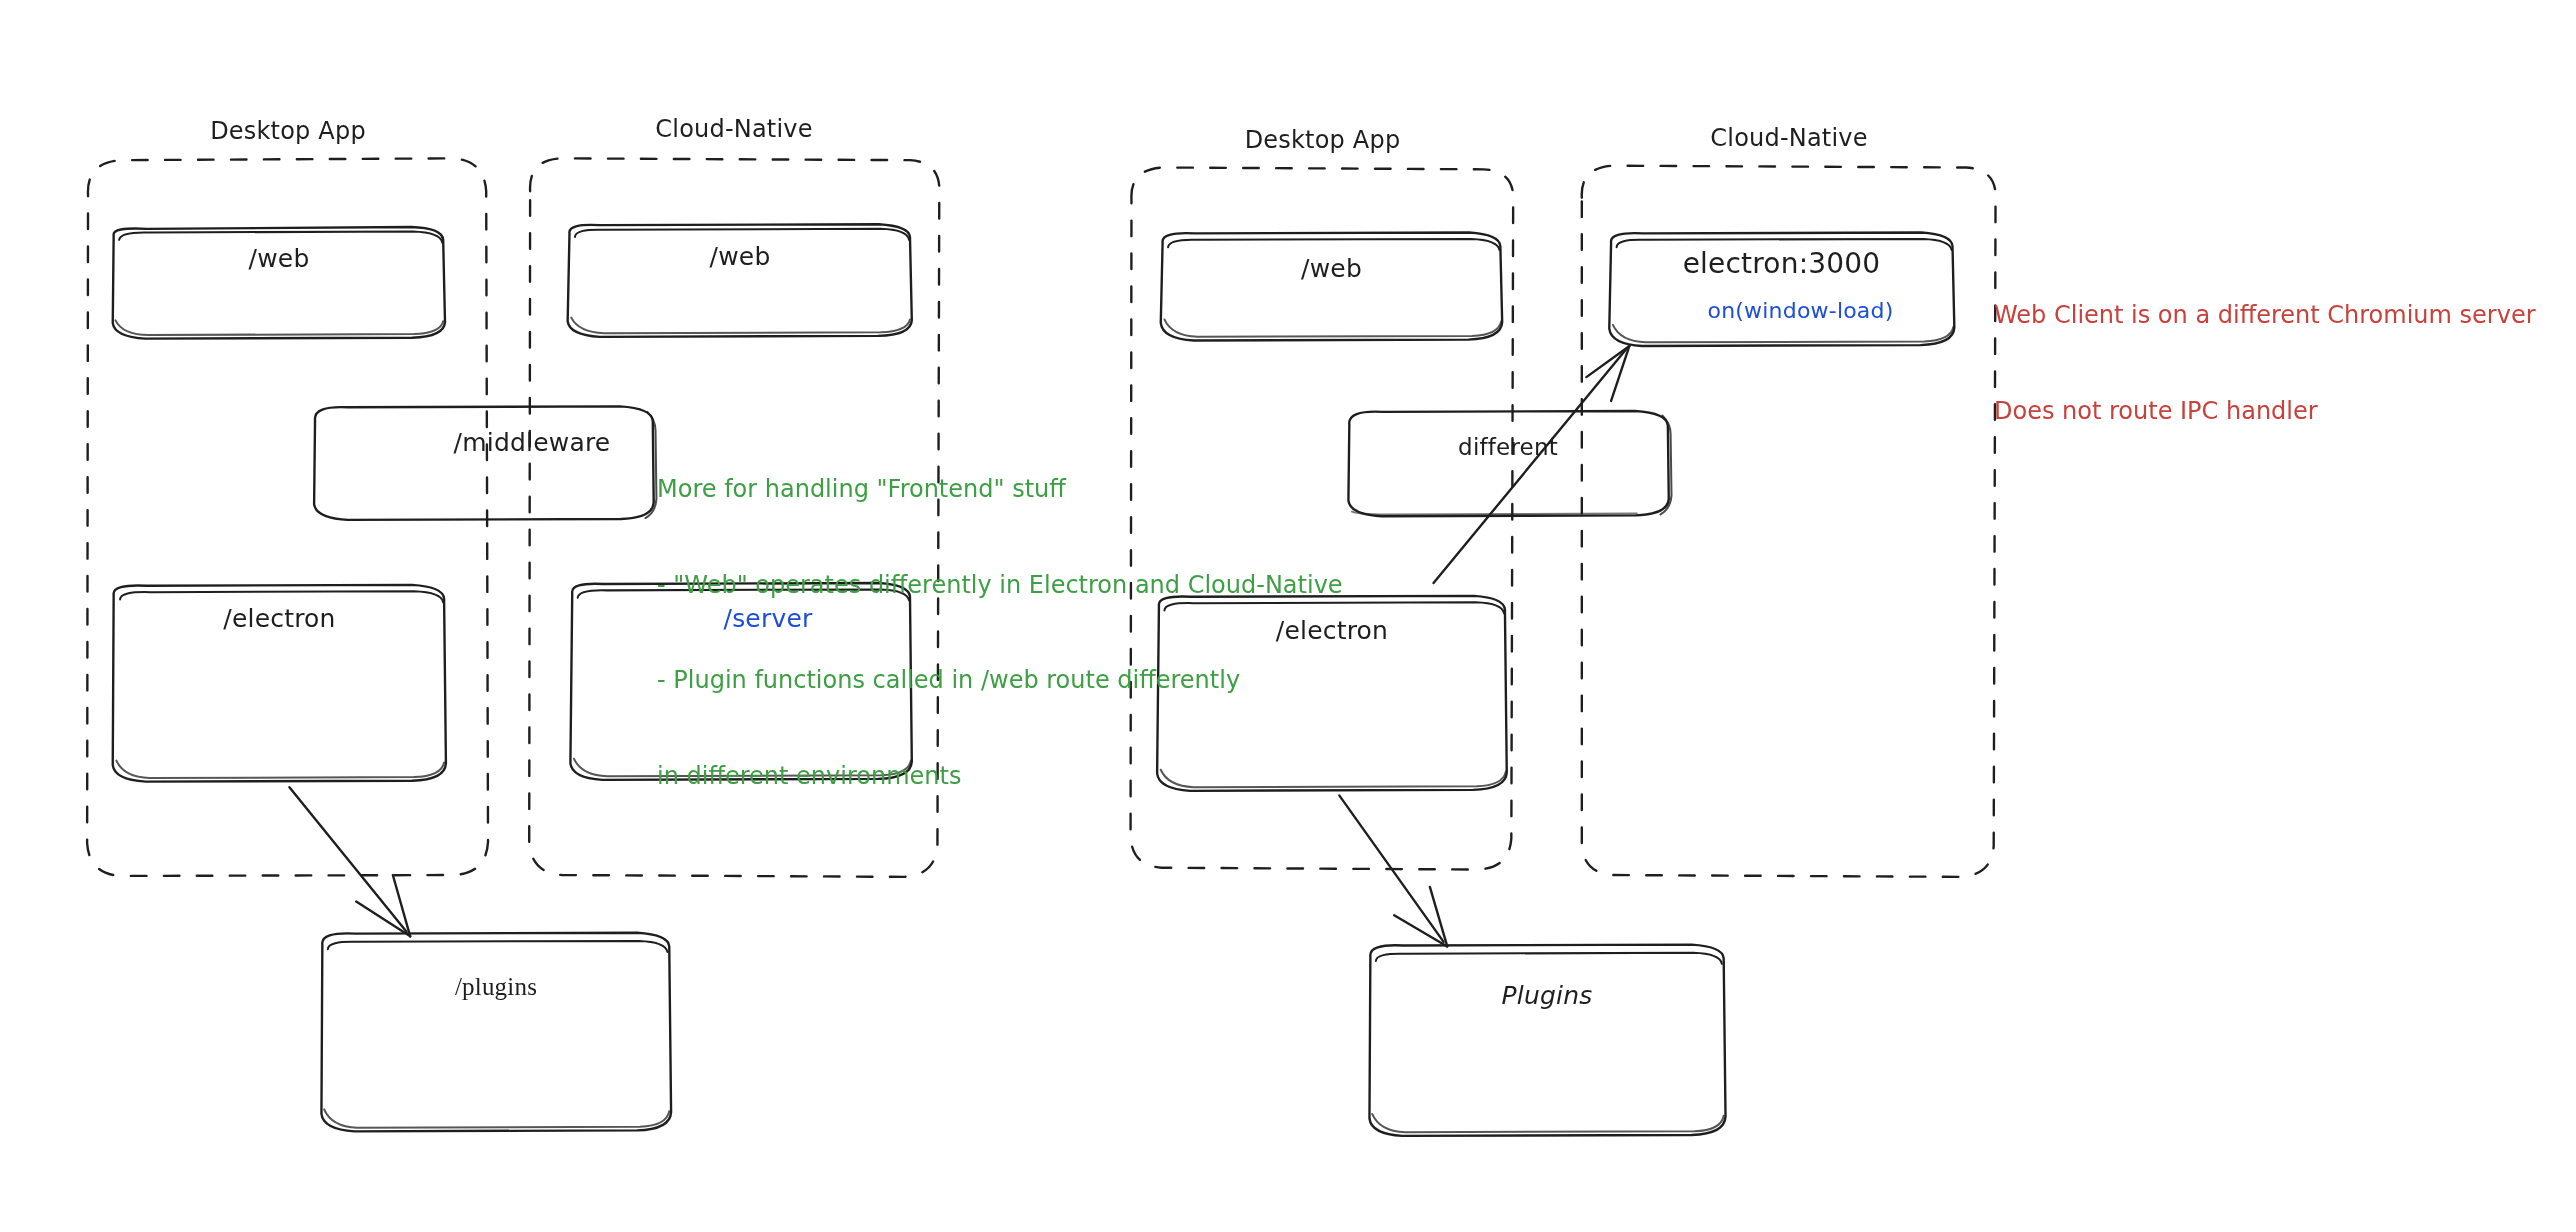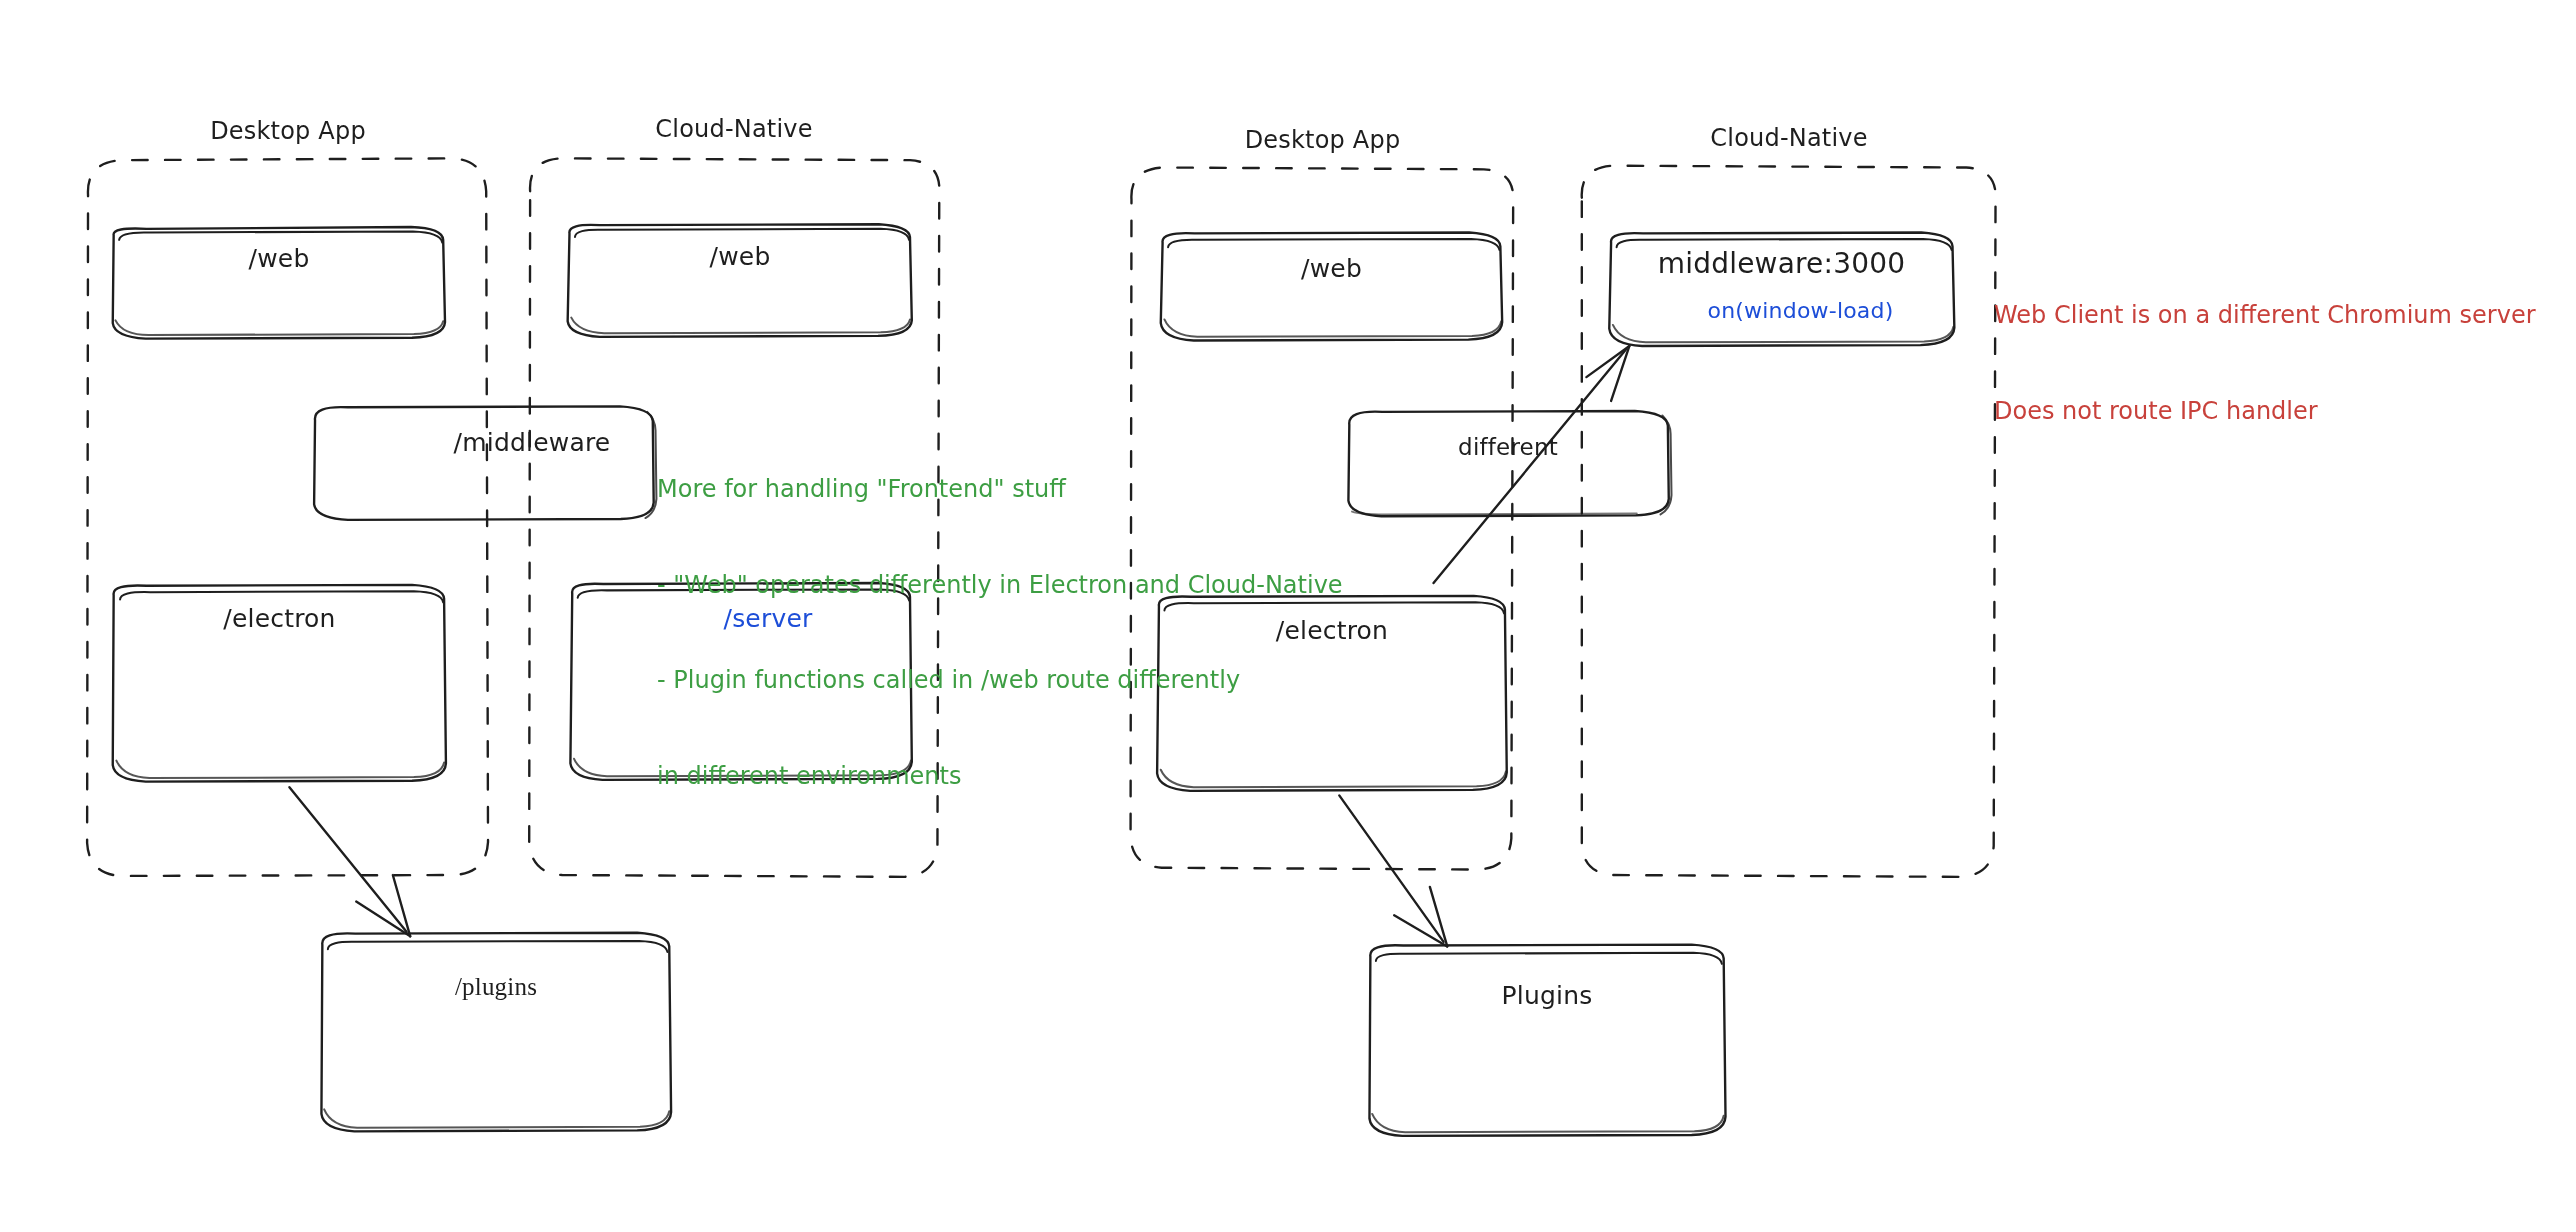--- a/index.html
+++ b/index.html
@@ -181,29 +181,29 @@
     <div>- Plugin functions called in /web route differently</div>
     <div>in different environments</div>
   </div>
 
   <div class="lbl group-title" style="left:1131px;top:126px;width:383px;text-align:center;">Desktop App</div>
 
   <div class="lbl group-title" style="left:1582px;top:124px;width:414px;text-align:center;">Cloud-Native</div>
 
   <div class="lbl node-title" style="left:1161px;top:254px;width:341px;text-align:center;">/web</div>
 
-  <div class="lbl node-title big" style="left:1609px;top:247px;width:345px;text-align:center;">middleware:3000</div>
+  <div class="lbl node-title big" style="left:1609px;top:247px;width:345px;text-align:center;">electron:3000</div>
 
   <div class="lbl node-title red" style="left:1628px;top:298px;width:345px;text-align:center;font-size:22px;">on(window-load)</div>
 
   <div class="lbl node-title" style="left:1348px;top:434px;width:320px;text-align:center;font-size:23px;">different</div>
 
   <div class="lbl node-title" style="left:1157px;top:616px;width:350px;text-align:center;">/electron</div>
 
-  <div class="lbl node-title" style="left:1369px;top:981px;width:356px;text-align:center;">Plugins</div>
+  <div class="lbl node-title" style="left:1369px;top:981px;width:356px;text-align:center;font-style:italic;">Plugins</div>
 
   <div class="annot red" style="left:1994px;top:236px;">
     <div>Web Client is on a different Chromium server</div>
     <div>Does not route IPC handler</div>
   </div>
 
 </div>
 
 
 </body></html>

